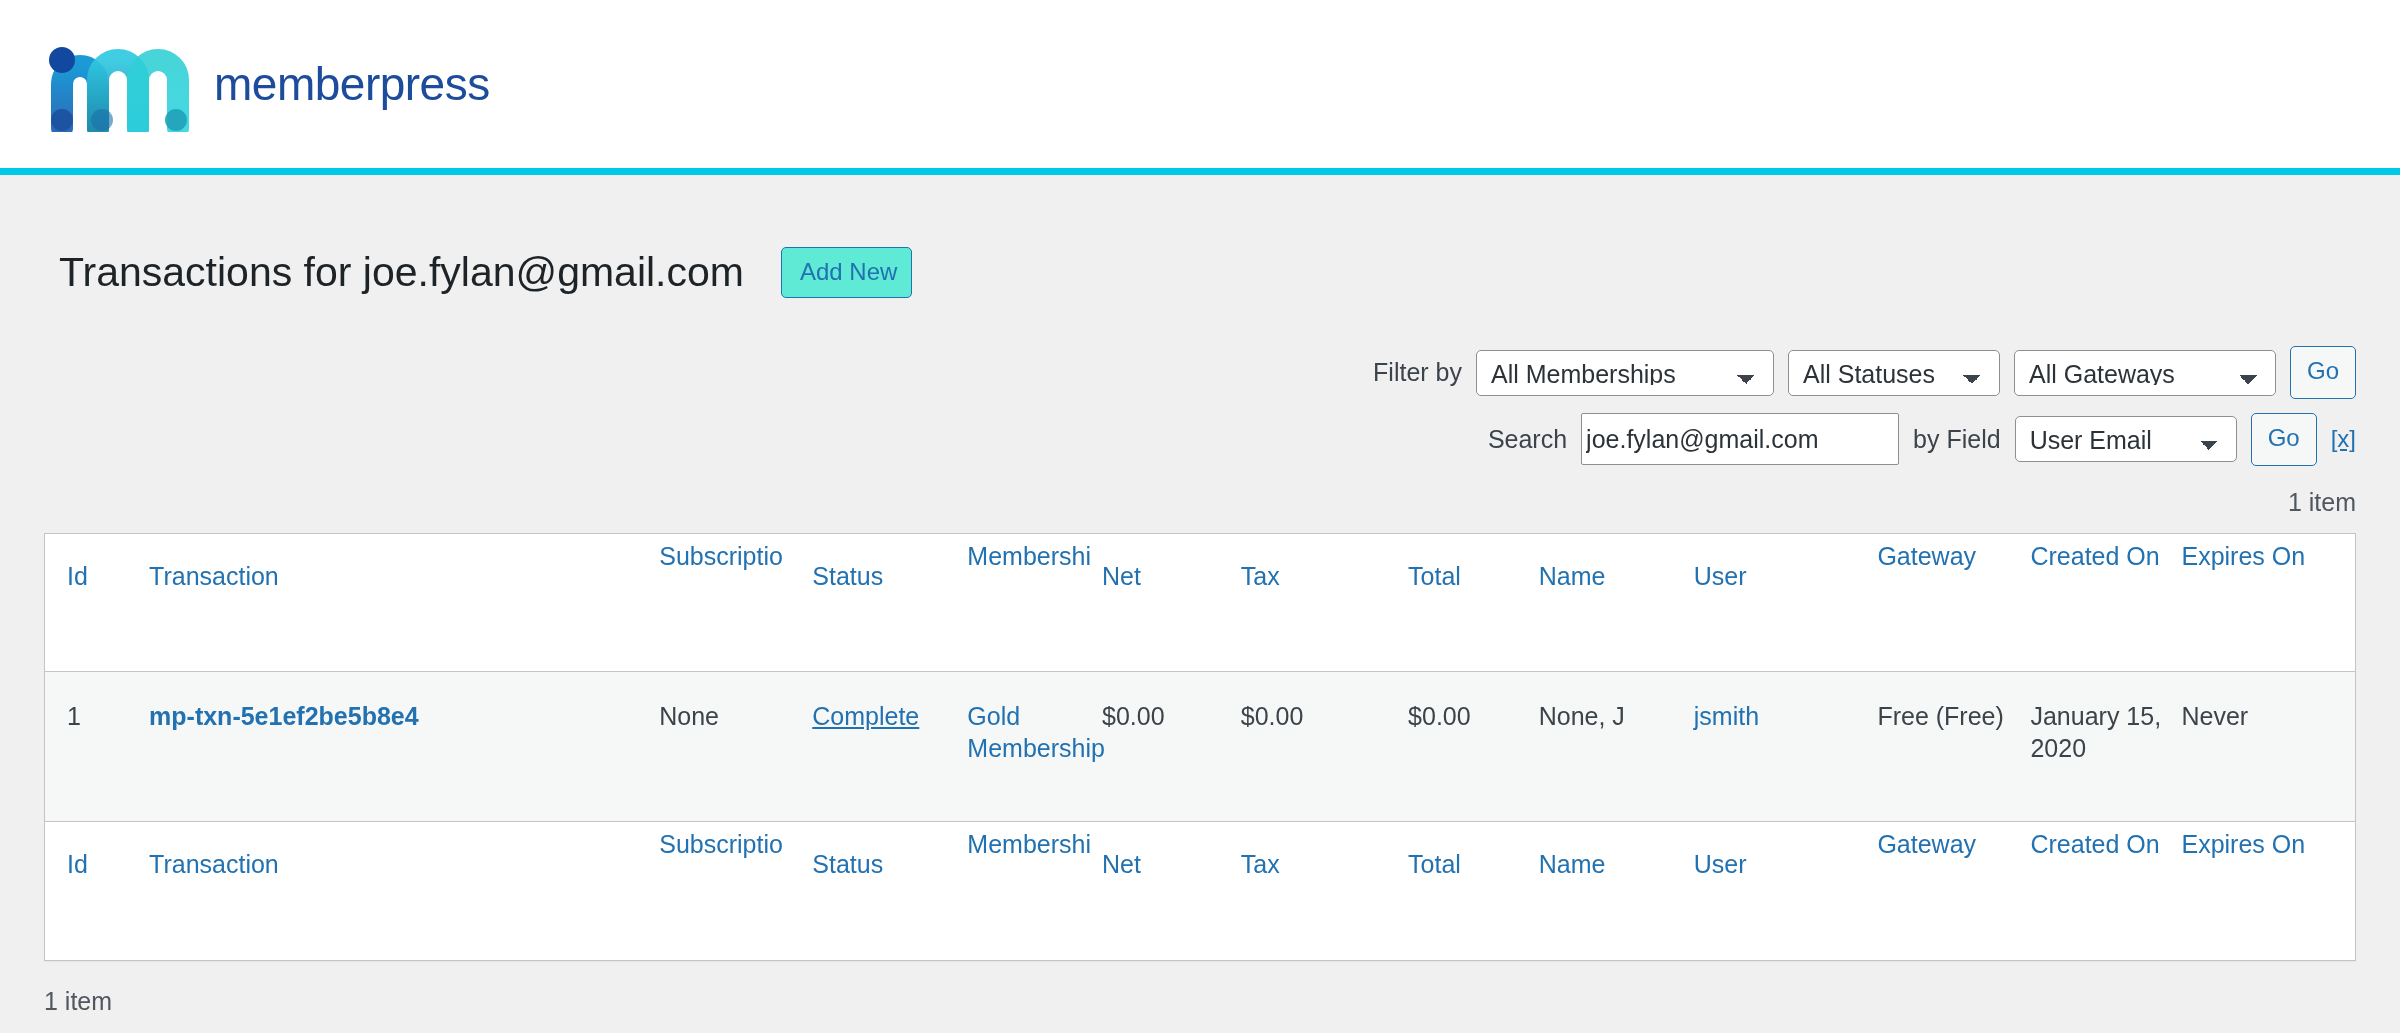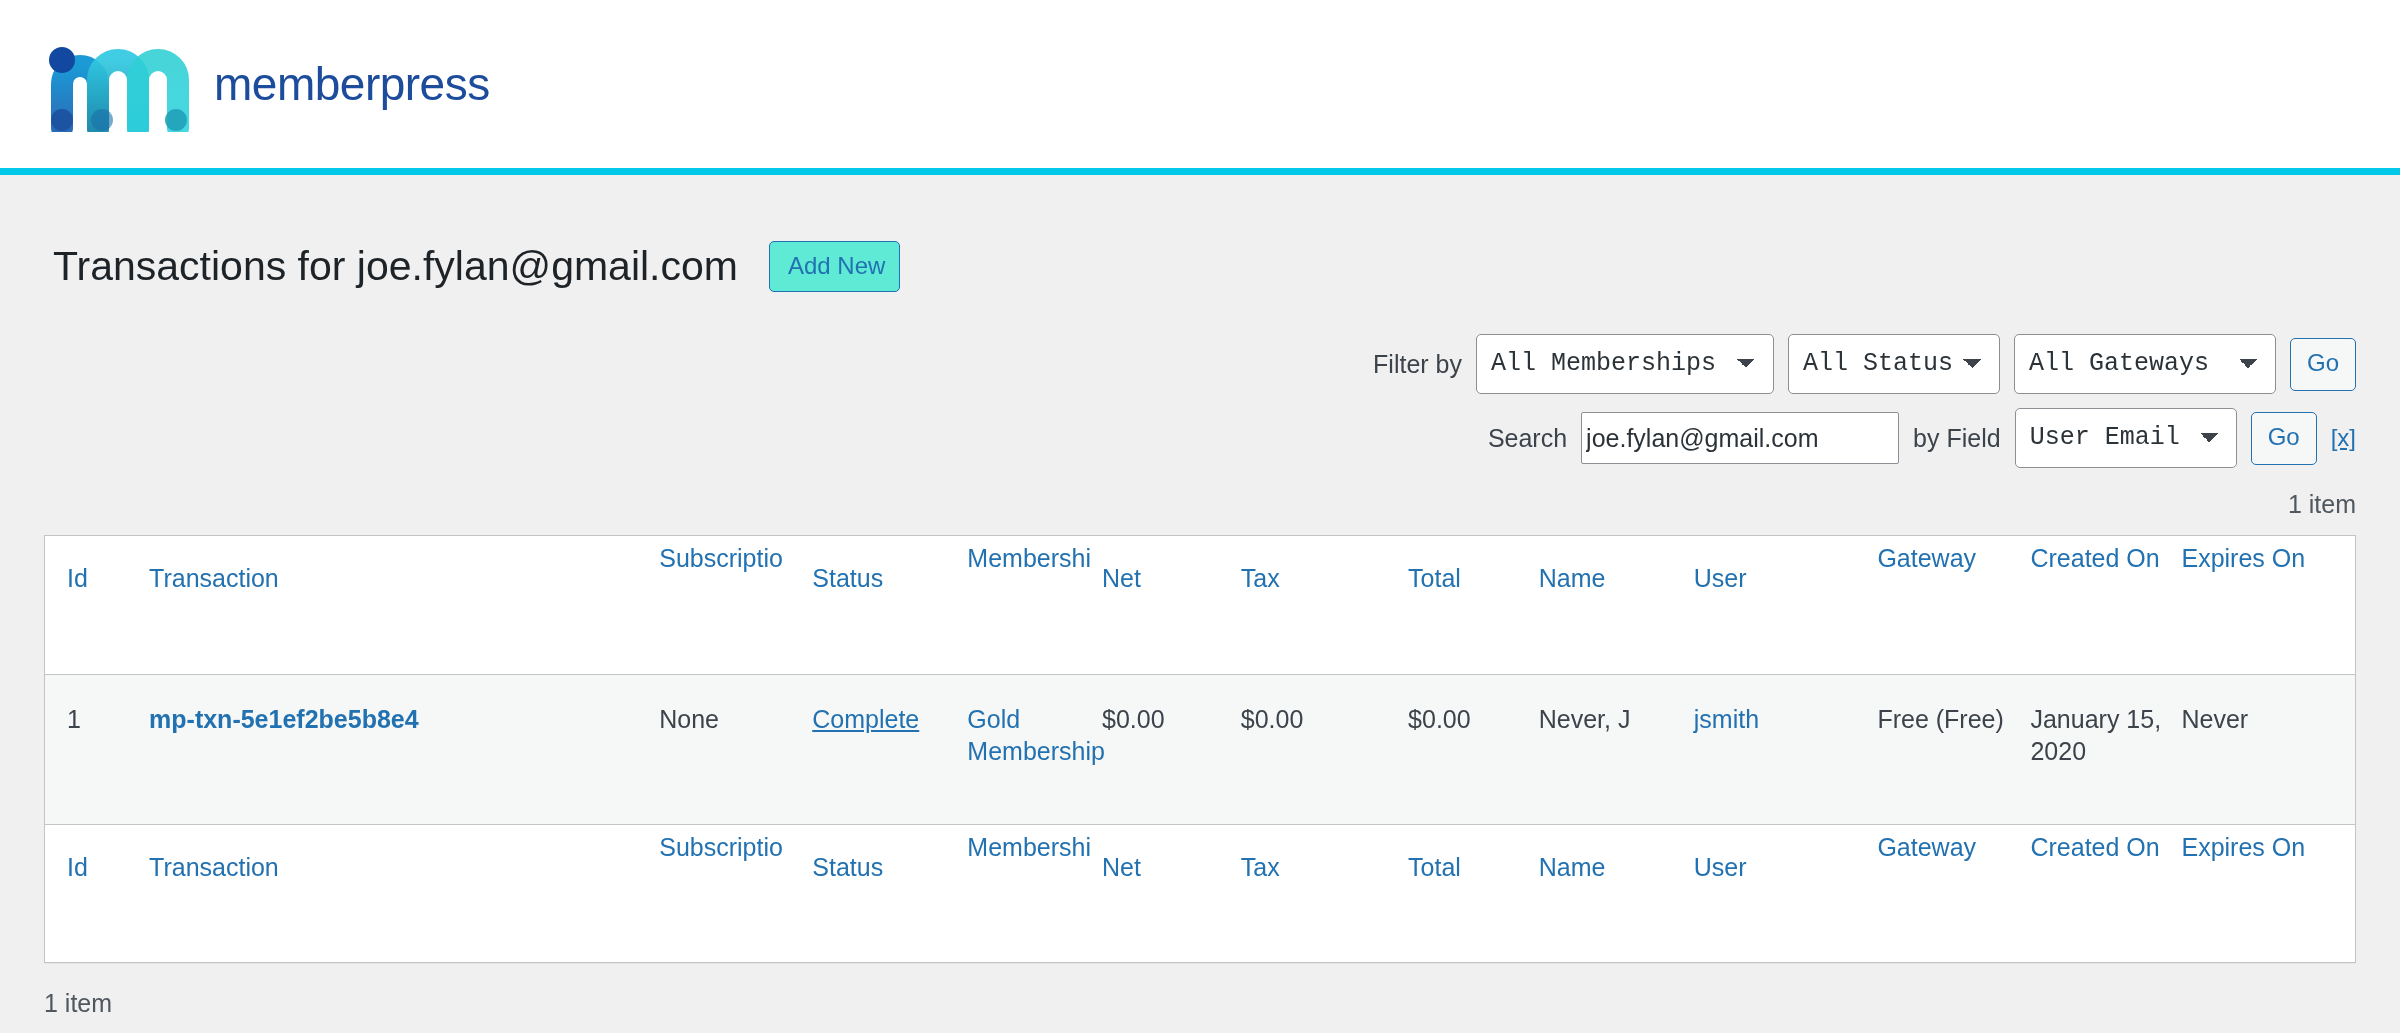--- a/index.html
+++ b/index.html
@@ -78,21 +78,21 @@
   .title-row {
     display: flex;
     align-items: center;
     gap: 22px;
     padding-top: 56px;
   }
   .page-title {
     font-size: 41px;
     font-weight: 400;
     color: #1d2327;
-    margin: 9px;
+    margin: 15px;
     line-height: 1.3;
   }
   .add-new-btn {
     border: 1px solid #2271b1;
     background: #5eead4;
     color: #2271b1;
     font-size: 24px;
     padding: 8px 14px 10px 18px;
     border-radius: 5px;
     cursor: pointer;
@@ -110,28 +110,28 @@
     justify-content: flex-end;
     gap: 14px;
   }
   .ctrl-row.second { margin-top: 14px; }
   .ctrl-label {
     font-size: 25px;
     color: #3c434a;
     white-space: nowrap;
   }
   select.mp-select {
-    font-family: Liberation Mono, monospace;
+    font-family: Liberation Sans, sans-serif;
     font-size: 25px;
     color: #2c3338;
     background-color: #ffffff;
     border: 1px solid #8c8f94;
     border-radius: 5px;
     padding: 9px 46px 10px 14px;
-    height: 60px;
+    height: 46px;
     appearance: none;
     -webkit-appearance: none;
     cursor: pointer;
     background-image:
       linear-gradient(45deg, transparent 50%, #3c434a 50%),
       linear-gradient(135deg, #3c434a 50%, transparent 50%);
     background-position:
       calc(100% - 27px) 24px,
       calc(100% - 18px) 24px;
     background-size: 9px 9px, 9px 9px;
@@ -379,21 +379,21 @@
       <tbody>
         <tr class="data-row">
           <td>1</td>
           <td><a class="cell-link bold">mp-txn-5e1ef2be5b8e4</a></td>
           <td>None</td>
           <td><a class="cell-link underline">Complete</a></td>
           <td><a class="cell-link">Gold Membership</a></td>
           <td>$0.00</td>
           <td>$0.00</td>
           <td>$0.00</td>
-          <td>Never, J</td>
+          <td>None, J</td>
           <td><a class="cell-link">jsmith</a></td>
           <td>Free (Free)</td>
           <td>January 15, 2020</td>
           <td>Never</td>
         </tr>
       </tbody>
       <tfoot>
         <tr>
           <th><span>Id</span></th>
           <th><span>Transaction</span></th>

